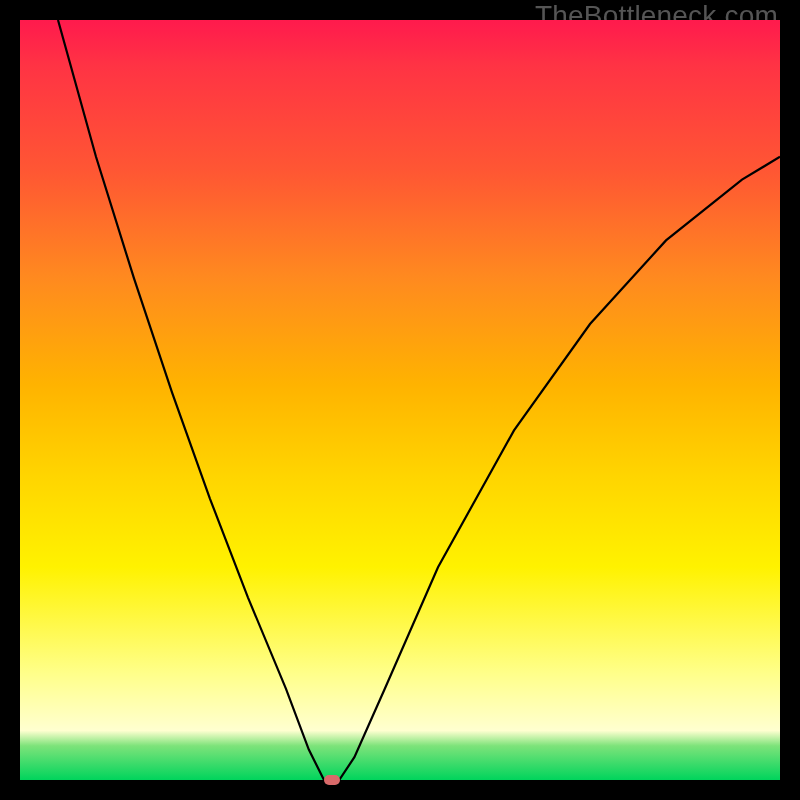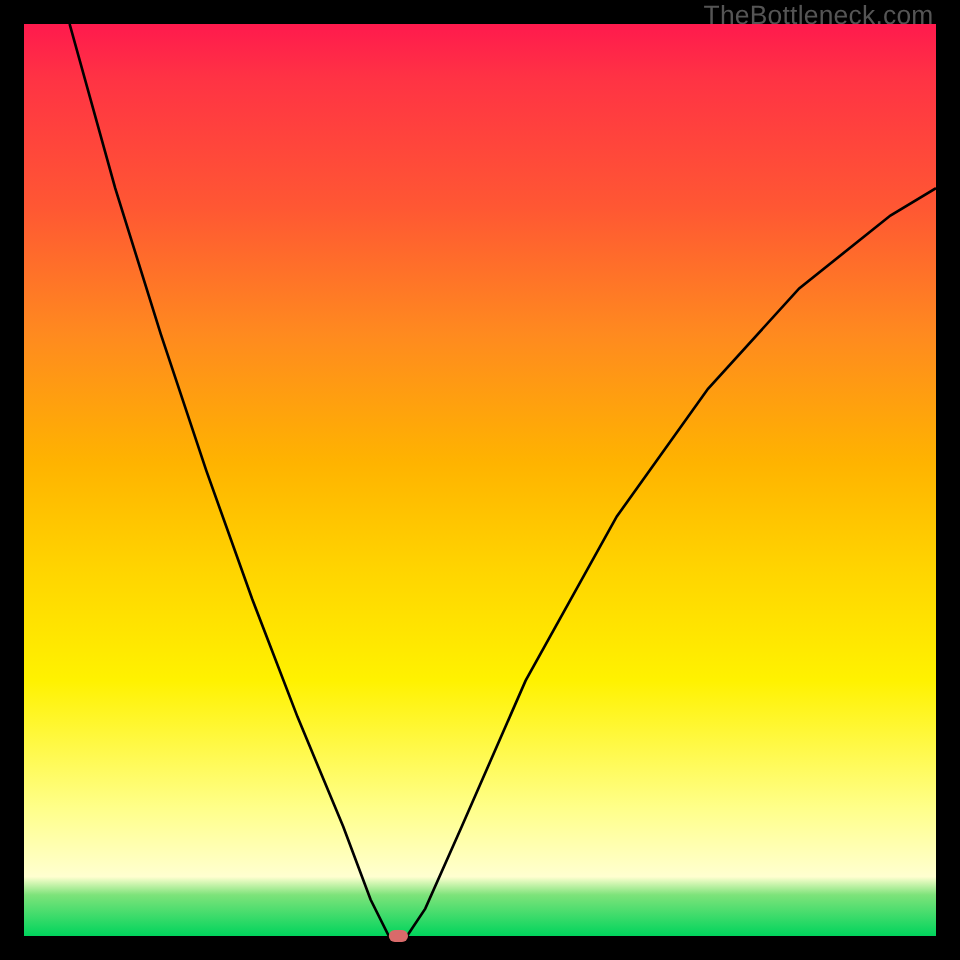--- a/index.html
+++ b/index.html
@@ -29,21 +29,21 @@
       #ffffd0 93.5%,
       #7de37a 95.5%,
       #00d45c 100%
     );
   }
   .watermark {
     position: absolute;
     top: 0px;
     right: 22px;
     color: #555;
-    font-size: 22px;
+    font-size: 28px;
     font-weight: 500;
     letter-spacing: 0.2px;
   }
   .curve-svg {
     position: absolute;
     left: 0;
     top: 0;
     width: 760px;
     height: 760px;
   }

